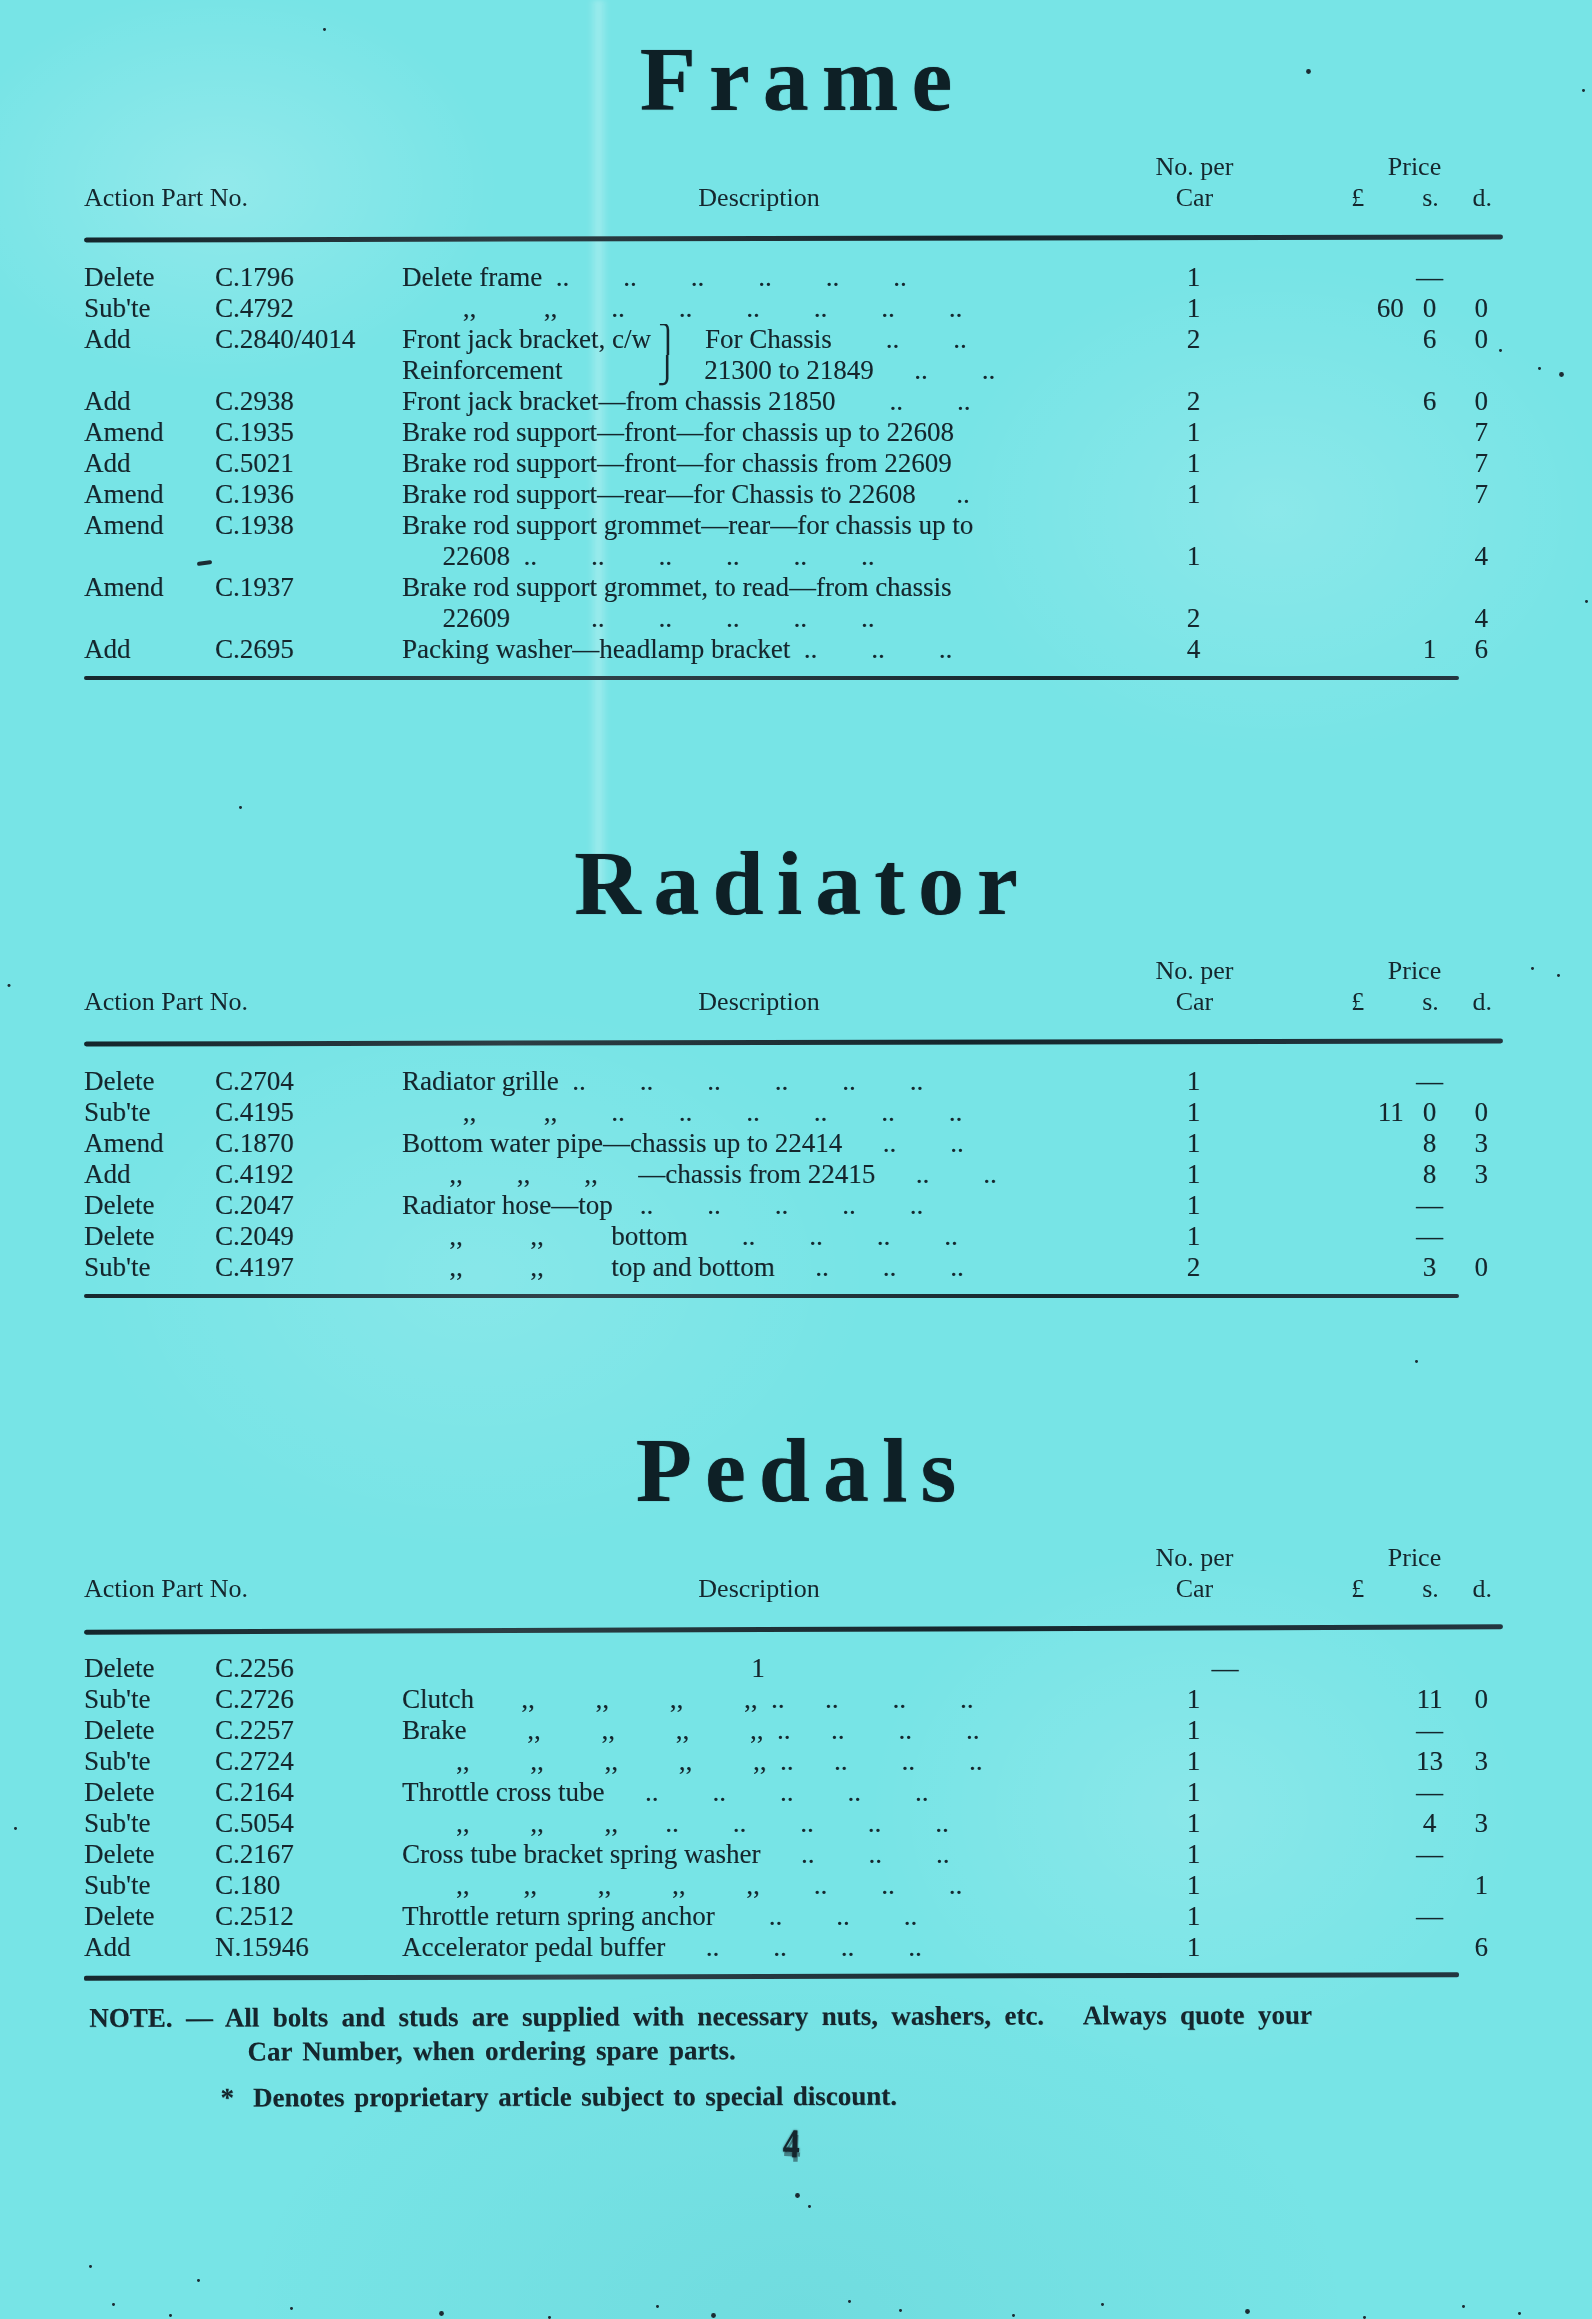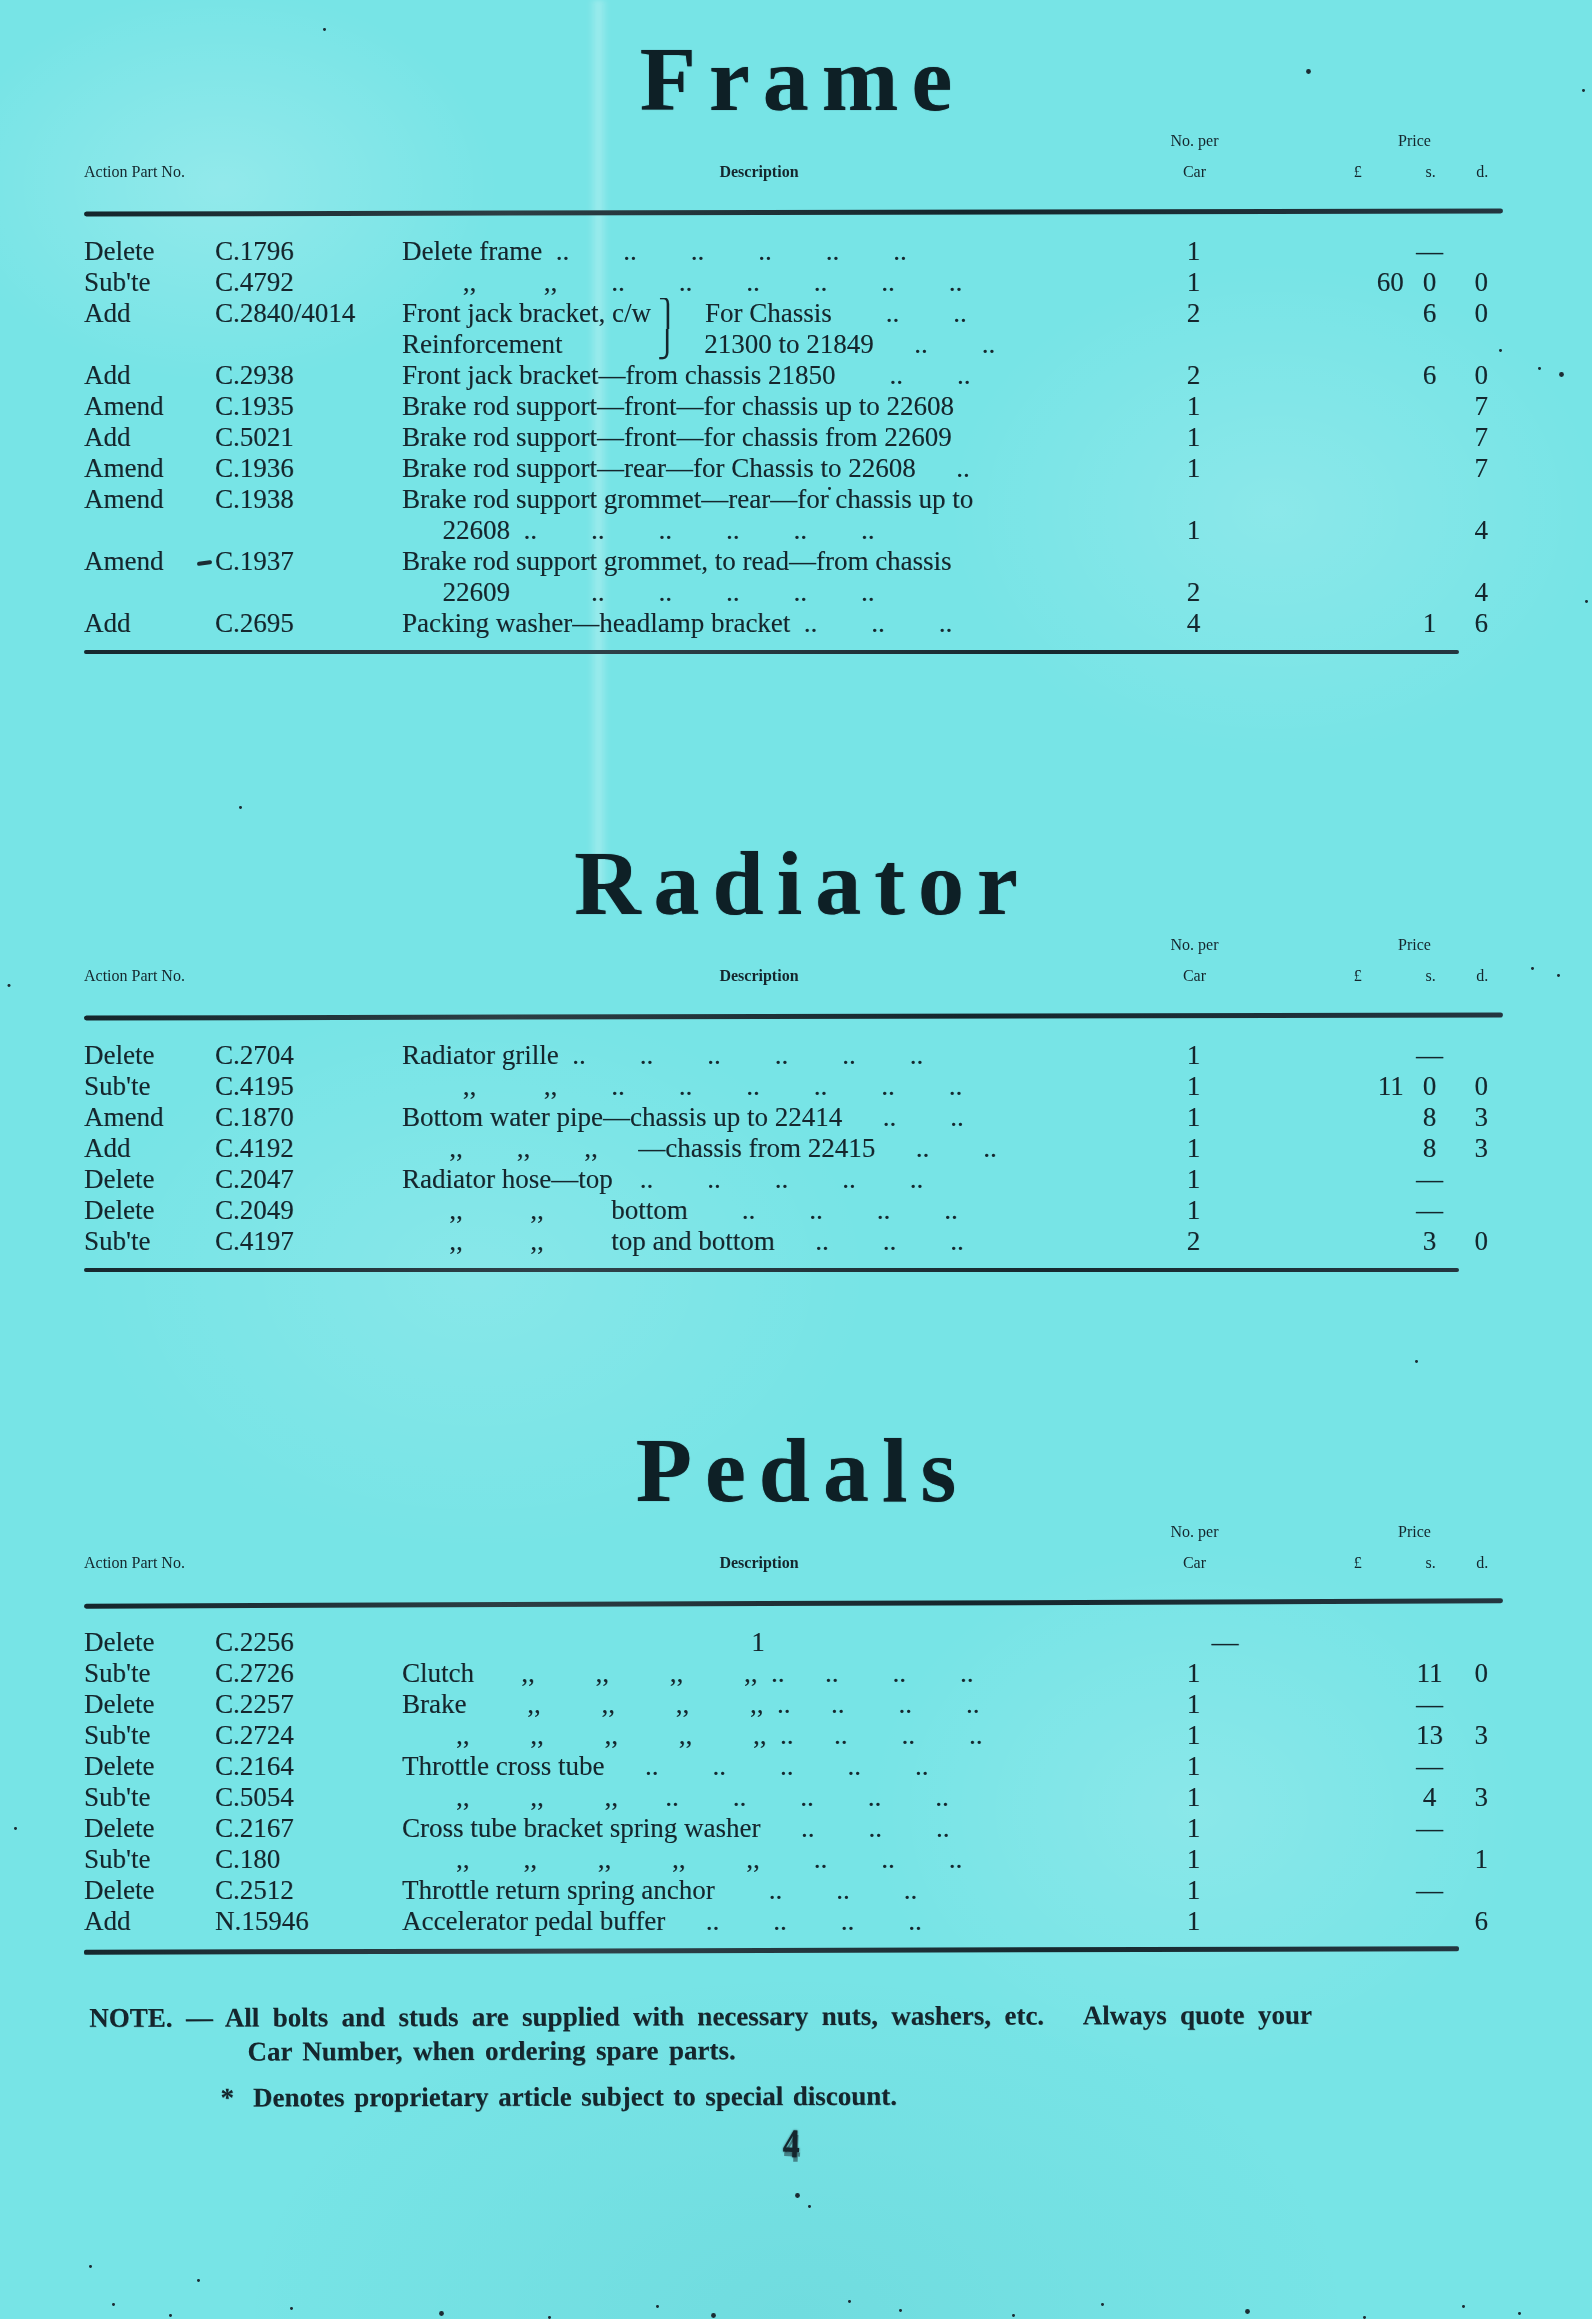--- a/index.html
+++ b/index.html
@@ -28,26 +28,26 @@
   .s-frame{top:33px;}
   .s-radiator{top:837px;}
   .s-pedals{top:1424px;}
   .title{
     text-align:center;
     font-size:92px;line-height:92px;font-weight:700;
     letter-spacing:13px;padding-left:13px;
     color:#0e2026;
     text-shadow:0 0 0.9px rgba(14,32,38,0.7);
   }
-  .hdr{font-size:16px;}
+  .hdr{margin-top:26px;font-size:26px;}
   .hrow1,.hrow2,.line{display:grid;}
   .hrow1{grid-template-columns:1031px 159px 234px;line-height:31px;}
   .hrow2{grid-template-columns:319px 712px 159px 234px;line-height:31px;}
   .qty{text-align:center;}
-  .desc-h{text-align:center;font-weight:bold;}
+  .desc-h{text-align:center;}
   .price{display:flex;padding-left:37px;box-sizing:border-box;}
   .pl{width:98px;text-align:right;}
   .ps{width:54px;text-align:center;}
   .pd{width:54px;text-align:center;}
   .price-hd .pl{text-align:center;}
   .price-label{width:207px;text-align:center;padding-left:37px;box-sizing:content-box;}
   .rule{
     margin-top:22.5px;height:4.7px;width:1419px;
     background:linear-gradient(90deg,#14262c,#2c3e44 30%,#14262c 62%,#243640);
     border-radius:2.8px;transform:rotate(-0.12deg);

